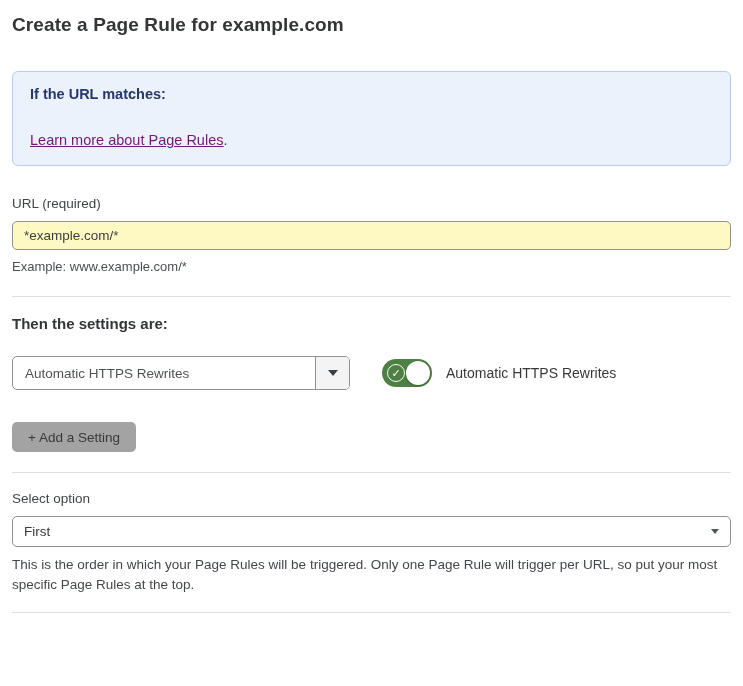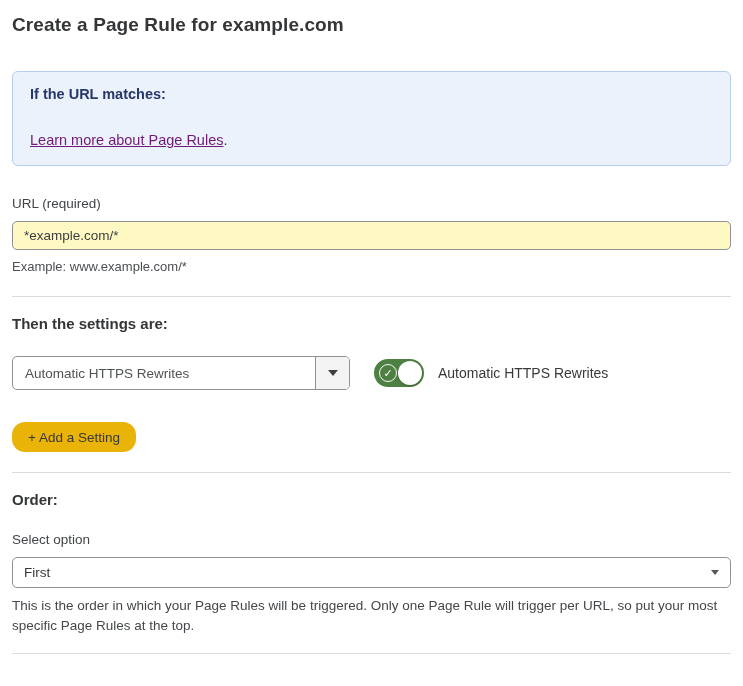--- a/index.html
+++ b/index.html
@@ -75,21 +75,21 @@
   .section-heading {
     font-size: 15px;
     font-weight: bold;
     color: #333537;
     margin-bottom: 24px;
   }
   
   .setting-row {
     display: flex;
     align-items: center;
-    gap: 24px;
+    gap: 32px;
   }
   .dropdown {
     display: flex;
     align-items: stretch;
     width: 338px;
     height: 34px;
     border: 1px solid #8f9194;
     border-radius: 5px;
     background: #ffffff;
     overflow: hidden;
@@ -166,23 +166,22 @@
     height: 30px;
     padding: 0 16px;
     border: none;
     border-radius: 5px;
     font-size: 13.5px;
     font-family: "Liberation Sans", "DejaVu Sans", sans-serif;
     cursor: pointer;
     white-space: nowrap;
   }
   .btn-gray {
-    background: #eab308;
+    background: #a3a3a3;
     color: #37393b;
-    border-radius: 13px;
   }
   .add-setting-wrap { margin-top: 32px; }
   
   .select {
     position: relative;
     width: 100%;
     height: 31px;
     border: 1px solid #8f9194;
     border-radius: 5px;
     background: #ffffff;
@@ -251,21 +250,20 @@
       <div class="toggle-label">Automatic HTTPS Rewrites</div>
     </div>
   </div>
 
   <div class="add-setting-wrap">
     <button class="btn btn-gray">+ Add a Setting</button>
   </div>
 
   <hr class="divider">
 
-  <div class="section-heading">Order:</div>
 
   <div class="field-label">Select option</div>
 
   <div class="select">
     <span>First</span>
     <span class="select-caret"></span>
   </div>
 
   <div class="order-helper">This is the order in which your Page Rules will be triggered. Only one Page Rule will trigger per URL, so put your most specific Page Rules at the top.</div>
 

